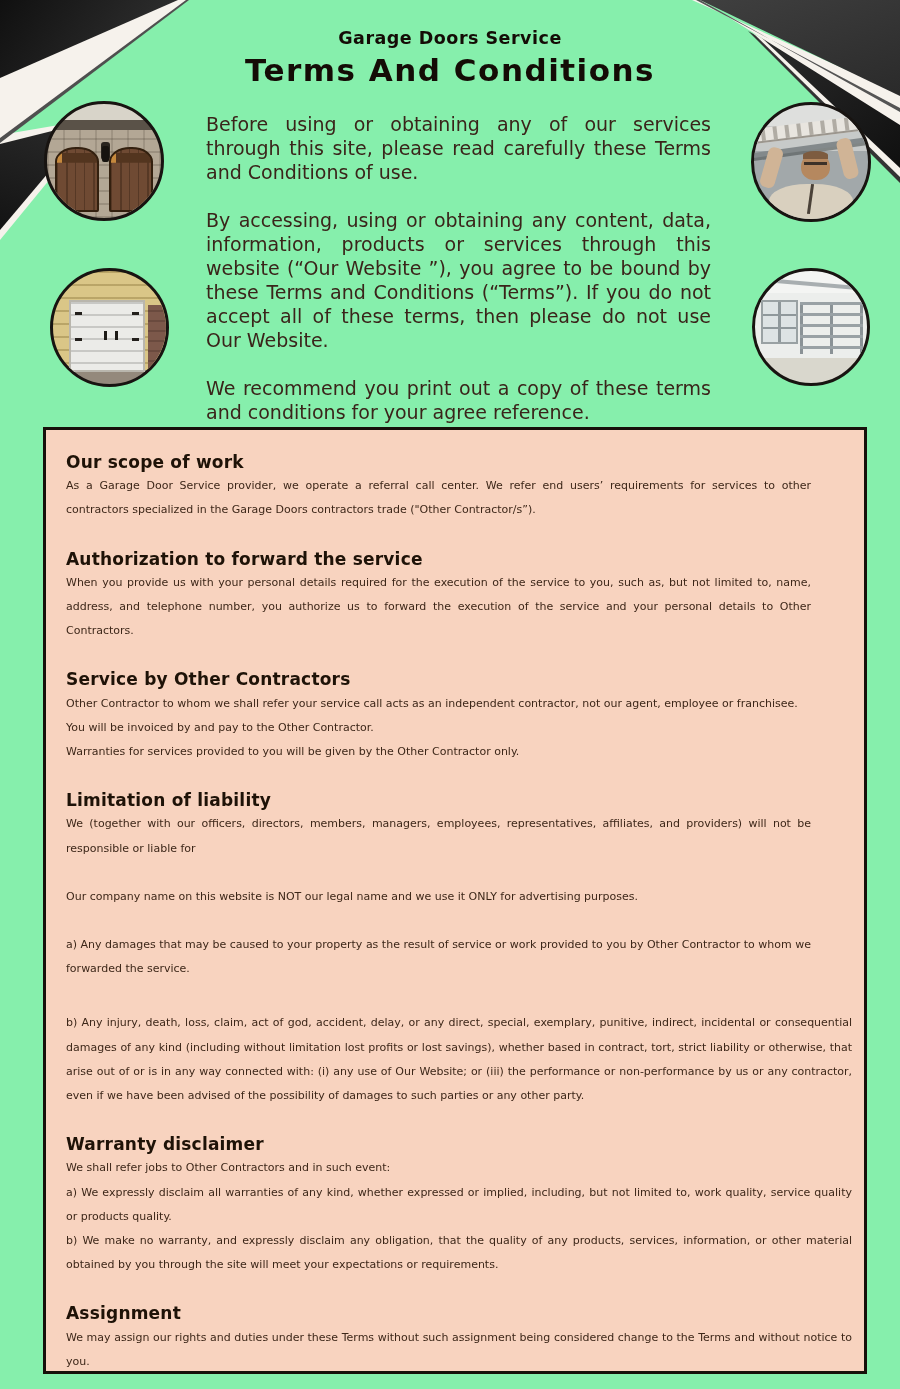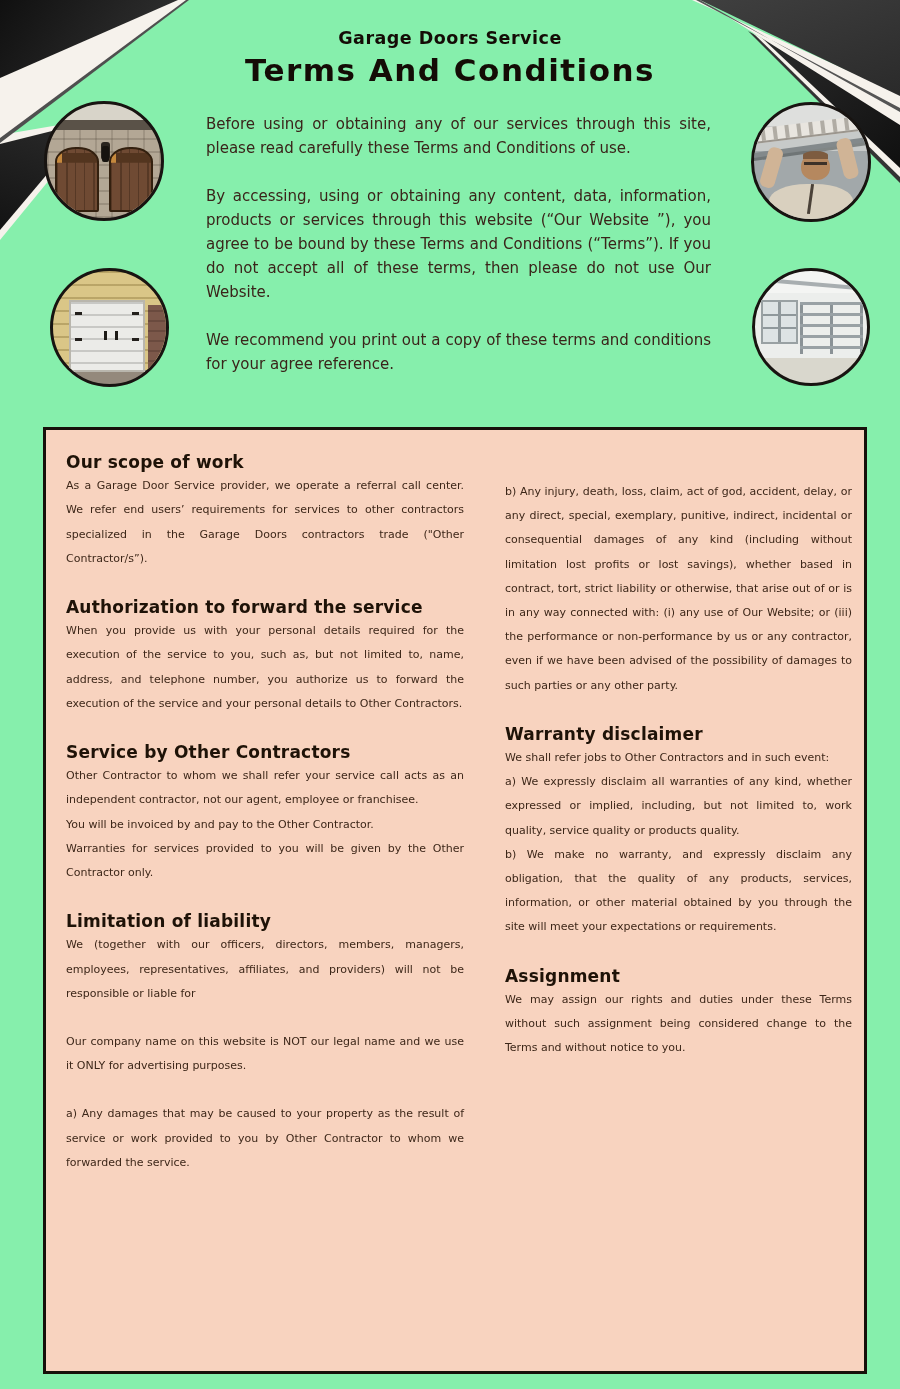--- a/index.html
+++ b/index.html
@@ -86,26 +86,26 @@
       linear-gradient(90deg,rgba(0,0,0,0) 0 46%,#8f989b 46% 54%,rgba(0,0,0,0) 54%),
       linear-gradient(180deg,rgba(0,0,0,0) 0 30%,#8f989b 30% 36%,rgba(0,0,0,0) 36% 62%,#8f989b 62% 68%,rgba(0,0,0,0) 68%),
       #dde3e4;
     border:2px solid #99a1a3;}
   .rack{right:4%;top:28%;width:56%;height:46%;
     background:
       repeating-linear-gradient(180deg,#99a1a5 0 3px,rgba(0,0,0,0) 3px 11px),
       repeating-linear-gradient(90deg,#8a9296 0 3px,rgba(0,0,0,0) 3px 30px);}
   
   .intro{position:absolute;left:206px;top:112px;width:505px;text-align:justify;}
-  .intro p{margin:0 0 24px 0;font-size:15px;line-height:24px;color:#3a241a;}
+  .intro p{margin:0 0 24px 0;font-size:19px;line-height:24px;color:#3a241a;}
   .intro p:last-child{margin-bottom:0;}
   
   .panel{position:absolute;left:43px;top:427px;width:824px;height:947px;
     box-sizing:border-box;border:3px solid #17100a;background:#f8d3bf;
-    padding:20px 12px 20px 20px;display:flex;}
+    padding:20px 12px 20px 20px;display:flex;flex-direction:column;}
   .col{text-align:justify;}
   .col-left{flex:0 0 398px;margin-right:41px;}
   .col-right{flex:1;margin-top:30px;}
   .term-block{margin:0 0 24px 0;}
   .term-block:last-child{margin-bottom:0;}
   .term-h{margin:0;font-size:17px;line-height:24.2px;letter-spacing:.2px;color:#1e1207;}
   .term-p{margin:0;font-size:11px;line-height:24.2px;color:#3d2719;}
 </style>
 </head>
 <body>

